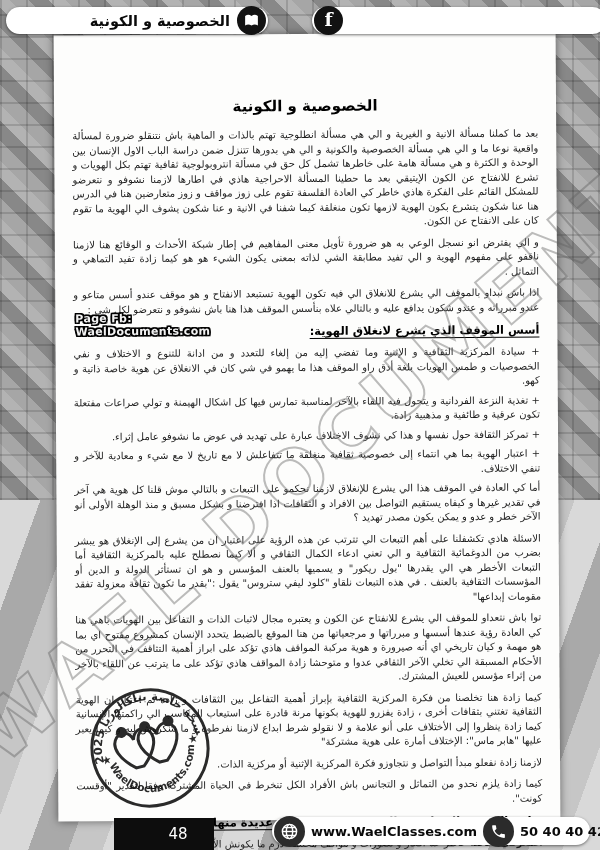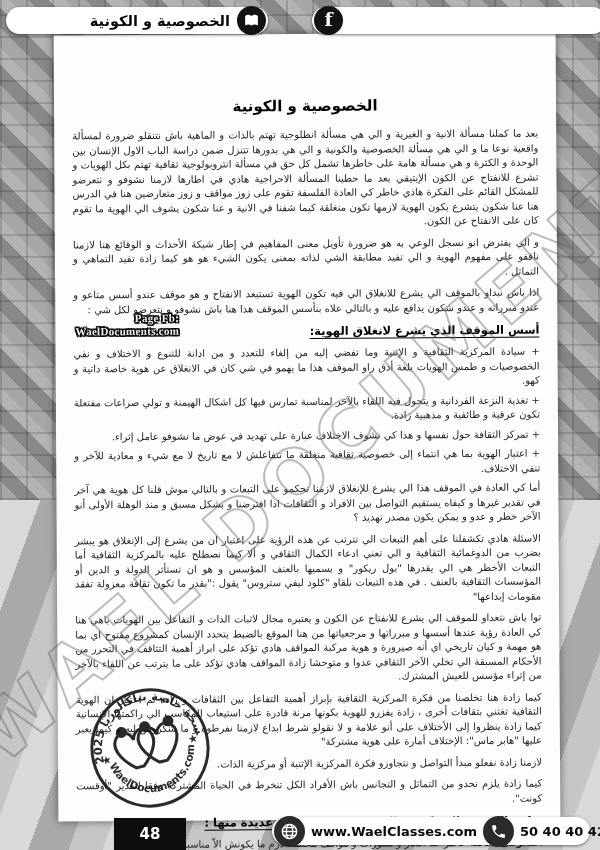--- a/index.html
+++ b/index.html
@@ -41,27 +41,26 @@
   .sec-heading{
     font-weight:bold;font-size:11.5px;color:#000;
     text-decoration:underline;text-underline-offset:3px;
     margin:4px 0 7px 0;line-height:16px;
   }
   .h1-row{position:relative;}
   .def{margin:0 0 6px 0;}
   .def-label{font-weight:bold;}
   
   .page-fb-badge{
-    position:absolute;left:2px;top:-12px;direction:ltr;text-align:right;
+    position:absolute;left:2px;top:-12px;direction:ltr;text-align:left;
     font-weight:bold;line-height:13px;color:#f2f2f2;letter-spacing:.3px;
     text-shadow:-1.5px -1.5px 0 #000,1.5px -1.5px 0 #000,-1.5px 1.5px 0 #000,
                  1.5px 1.5px 0 #000,0 -1.5px 0 #000,0 1.5px 0 #000,
                 -1.5px 0 0 #000,1.5px 0 0 #000;
     z-index:7;
-    font-family:Liberation Serif, serif;
   }
   .page-fb-badge .l1{font-size:11px;}
   .page-fb-badge .l2{font-size:11px;}
   
   .watermark{
     position:absolute;left:-120px;top:420px;width:860px;z-index:5;
     transform:rotate(-41deg);transform-origin:center;
     font-size:76px;font-weight:bold;letter-spacing:8px;white-space:nowrap;
     color:transparent;-webkit-text-stroke:2px rgba(95,95,95,.42);
     pointer-events:none;text-align:center;
@@ -79,22 +78,22 @@
   .icon-circle{
     width:29px;height:29px;border-radius:50%;background:#121212;flex:0 0 auto;
     display:flex;align-items:center;justify-content:center;
   }
   .pill-left .label{font-size:14.5px;font-weight:bold;color:#0a0a0a;direction:rtl;}
   .pill-right .label{font-size:13.5px;font-weight:bold;color:#0a0a0a;letter-spacing:.2px;}
   .fb-f{color:#fff;font-size:19px;font-weight:bold;font-family:"DejaVu Serif",serif;line-height:1;margin-top:-2px;}
   
   .page-num{
     position:absolute;left:114px;top:818px;width:72px;height:32px;background:#0d0d0d;
-    color:#fff;font-size:15px;font-weight:bold;display:flex;align-items:center;
-    justify-content:center;z-index:10;
+    color:#fff;font-size:15px;font-weight:normal;display:flex;align-items:center;
+    justify-content:center;z-index:10;padding-left:28px;
   }
   .footer-pill{
     position:absolute;left:272px;top:817px;width:318px;height:28px;background:#fff;
     border-radius:15px;display:flex;align-items:center;gap:6px;z-index:10;
     box-shadow:0 1px 3px rgba(0,0,0,.5);padding:0 2px;box-sizing:border-box;
   }
   .footer-pill .icon-circle{width:31px;height:31px;background:#2b2b2b;}
   .site-label{font-size:13px;font-weight:bold;color:#0a0a0a;}
   .phone-label{font-size:13px;font-weight:bold;color:#0a0a0a;white-space:nowrap;}
 </style>

